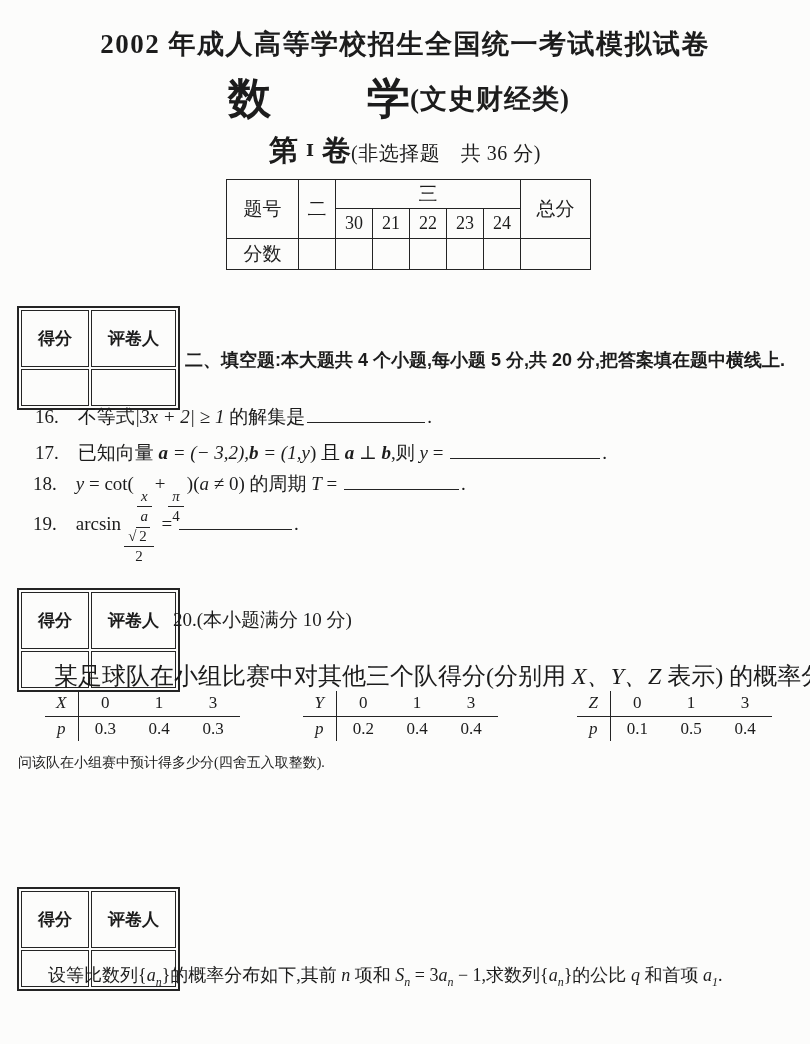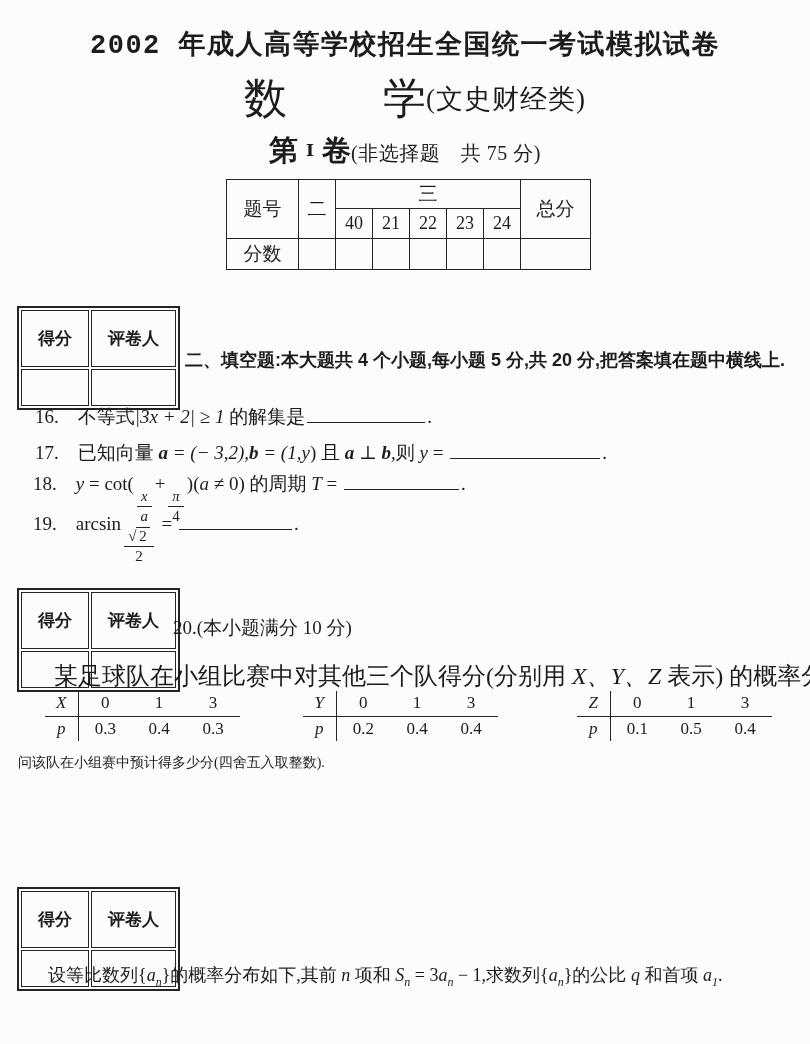--- a/index.html
+++ b/index.html
@@ -6,22 +6,22 @@
   html,body { background:#e9e9e9; }
   .page {
     position:relative; width:810px; height:1044px; margin:0 auto;
     background:#fcfcfb; color:#1c1c1c; overflow:hidden;
     font-family:"Liberation Serif","DejaVu Serif",serif;
   }
   .abs { position:absolute; white-space:nowrap; }
 
   
   .title { top:26px; left:0; width:100%; text-align:center;
-    font-size:27px; font-weight:600; letter-spacing:1.5px;font-family:Liberation Mono, monospace; }
-  .subject { top:70px; left:244px; font-weight:400; }
+    font-size:27px; font-weight:600; letter-spacing:1.5px; }
+  .subject { top:70px; left:228px; font-weight:700; }
   .subject .big { font-size:43px; letter-spacing:0; }
   .subject .gap { display:inline-block; width:96px; }
   .subject .track { font-size:27px; position:relative; top:-5px; letter-spacing:1px; }
   .volume { top:131px; left:0; width:100%; text-align:center; }
   .volume .vbig { font-size:29px; font-weight:700; }
   .volume .vnum { font-size:17px; font-weight:700; margin:0 8px; position:relative; top:-4px; }
   .volume .vnote { font-size:20px; font-weight:500; letter-spacing:0.5px; }
 
   
   .score-table { left:216px; top:179px; border-collapse:collapse;
@@ -50,21 +50,21 @@
   
   .hd { font-family:"Liberation Sans","DejaVu Sans",sans-serif; font-weight:700; }
   .s2-heading { left:185px; top:348px; font-size:18px; }
   .s3-heading { left:33px;  top:554px; font-size:18px; }
   .qline { font-size:19px; }
   .q16 { left:35px; top:403px; }
   .q17 { left:35px; top:439px; }
   .q18 { left:33px; top:470px; }
   .q19 { left:33px; top:510px; }
   .qno { margin-right:19px;font-family:Liberation Serif, serif; }
-  .q20-heading { left:173px; top:607px; font-size:19px;margin-top:8px; }
+  .q20-heading { left:173px; top:607px; font-size:19px; }
   .q21-heading { left:177px; top:910px; font-size:19px; }
   .q20-intro { left:54px; top:660px; font-size:24px; }
   .q20-ask   { left:18px; top:754px; font-size:14px; }
   .q21-para  { left:48px; top:963px; font-size:18px; }
 
   .it { font-style:italic; font-family:"Liberation Serif",serif; }
   .bi { font-style:italic; font-weight:700; font-family:"Liberation Serif",serif; }
   sub { font-size:12px; font-style:italic; }
 
   
@@ -96,33 +96,33 @@
 
 <div class="page">
 
   <div class="abs title">2002 年成人高等学校招生全国统一考试模拟试卷</div>
 
   <div class="abs subject">
     <span class="big">数</span><span class="gap"></span><span class="big">学</span><span class="track">(文史财经类)</span>
   </div>
 
   <div class="abs volume">
-    <span class="vbig">第</span><span class="vnum">Ⅰ</span><span class="vbig">卷</span><span class="vnote">(非选择题　共 75 分)</span>
+    <span class="vbig">第</span><span class="vnum">Ⅰ</span><span class="vbig">卷</span><span class="vnote">(非选择题　共 36 分)</span>
   </div>
 
   <table class="abs score-table">
     <tbody>
         <tr class="r-head">
       <td class="c-qn" rowspan="2">题号</td>
       <td class="c-two" rowspan="2">二</td>
       <td colspan="5">三</td>
       <td class="c-tot" rowspan="2">总分</td>
     </tr>
     <tr class="r-nums">
-      <td class="c-num">40</td>
+      <td class="c-num">30</td>
       <td class="c-num">21</td>
       <td class="c-num">22</td>
       <td class="c-num">23</td>
       <td class="c-num">24</td>
     </tr>
     <tr class="r-score">
       <td>分数</td>
       <td></td>
       <td></td>
       <td></td>

